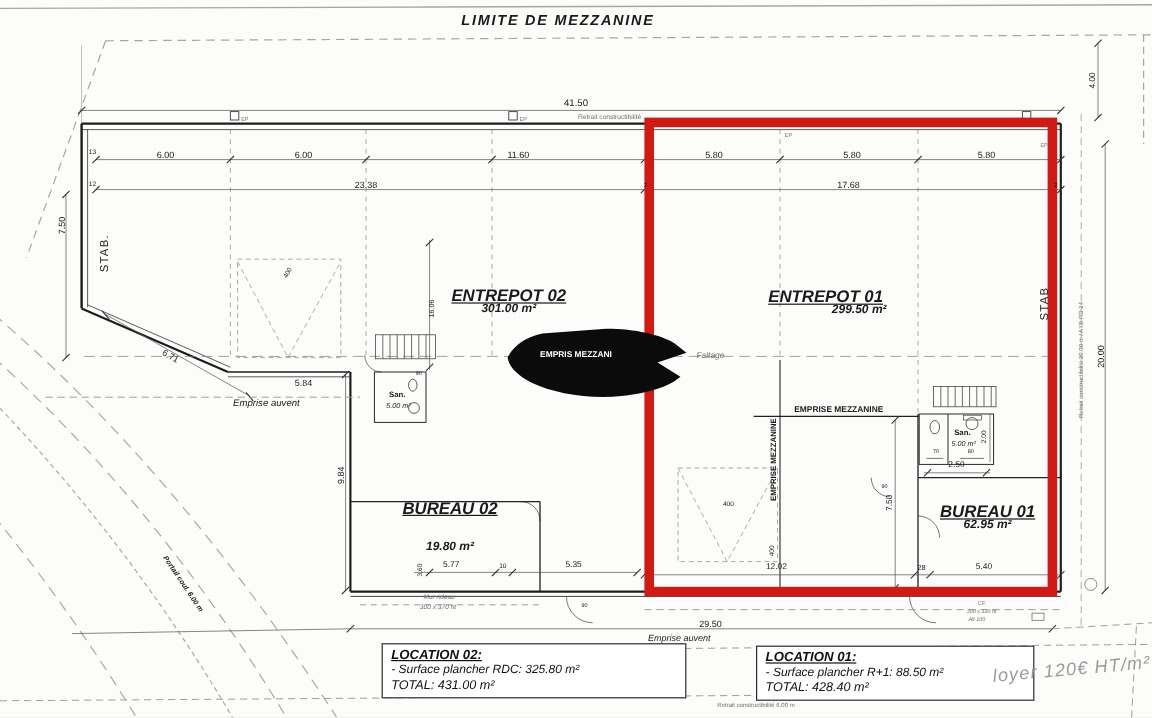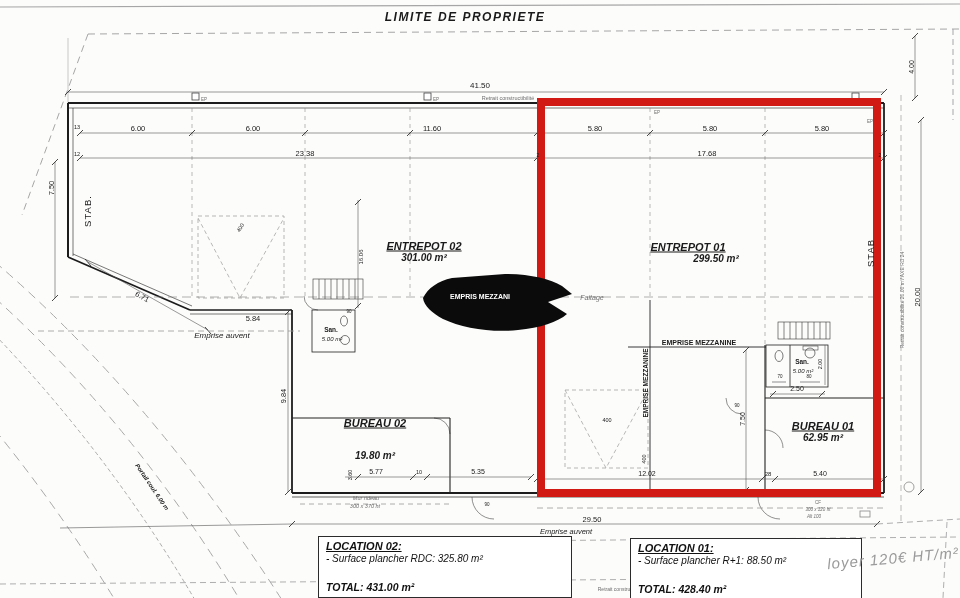--- a/index.html
+++ b/index.html
@@ -2,28 +2,28 @@
 <html><head>
 <meta charset="utf-8">
 <style>
   html,body{margin:0;padding:0;background:#e8e8e6;}
   #plan{position:relative;width:960px;height:598px;background:#fcfcfb;overflow:hidden;
         font-family:"Liberation Sans",sans-serif;}
   #plan svg{position:absolute;left:0;top:0;}
   .l{position:absolute;transform:translate(-50%,-50%);white-space:nowrap;color:#1a1a1a;
      line-height:1;font-family:"Liberation Sans",sans-serif;}
   .b{font-weight:700}.i{font-style:italic}.u{text-decoration:underline}
-  .s12{font-size:12px}.s11{font-size:11px}.s10{font-size:10px}.s95{font-size:9.5px}
+  .s12{font-size:12px}.s11{font-size:14px}.s10{font-size:10px}.s95{font-size:9.5px}
   .s8{font-size:8px}.s75{font-size:7.5px}.s7{font-size:7px}.s65{font-size:6.5px}
   .s6{font-size:6px}.s55{font-size:5.5px}.s5{font-size:5px}.s45{font-size:4.5px}
   .g7{color:#6d6d6d}.wh{color:#fff}
   .locbox{position:absolute;background:#fff;border:1.6px solid #2b2b2b;padding:3px 7px 4px 7px;}
   .locbox .t{font-weight:700;font-style:italic;text-decoration:underline;font-size:11px;color:#111;}
   .locbox .ln{font-style:italic;font-size:10px;color:#111;margin-top:1px;}
-  .locbox .tot{font-weight:700;font-style:italic;font-size:10.5px;color:#111;margin-top:17px;}
+  .locbox .tot{font-weight:400;font-style:italic;font-size:10.5px;color:#111;margin-top:1px;}
   .hand{position:absolute;transform:translate(-50%,-50%) rotate(-5deg);color:#9b9b9b;
         font-size:15px;font-style:italic;letter-spacing:1px;white-space:nowrap;}
 </style>
 </head>
 <body>
 
 <div id="plan">
 
 <svg width="960" height="598" viewBox="0 0 960 598">
 
@@ -172,21 +172,21 @@
   <g>
     <rect x="541" y="102" width="336" height="391" fill="none" stroke="#d11a14" stroke-width="8"></rect>
   </g>
 
   <g>
     <path d="M423,298 C428,288 438,281 452,278 L505,274 C530,274 550,279 562,286 L572,294 L548,302 L567,314
              C558,322 540,328 518,330 C492,333 462,328 443,319 C432,313 424,306 423,298 Z" fill="#0b0b0b"></path>
   </g>
 </svg>
 
-<span class="l b i s12" style="left:465px;top:17px;letter-spacing:1.5px">LIMITE DE PROPRIETE</span>
+<span class="l b i s12" style="left:465px;top:17px;letter-spacing:1.5px">LIMITE DE MEZZANINE</span>
 
 <span class="l b i u s11" style="left:424px;top:246px">ENTREPOT 02</span>
 <span class="l b i s10" style="left:424px;top:258px">301.00 m²</span>
 <span class="l b i u s11" style="left:688px;top:247px">ENTREPOT 01</span>
 <span class="l b i s10" style="left:716px;top:259px">299.50 m²</span>
 <span class="l b i u s11" style="left:375px;top:423px">BUREAU 02</span>
 <span class="l b i s10" style="left:375px;top:456px">19.80 m²</span>
 <span class="l b i u s11" style="left:823px;top:426px">BUREAU 01</span>
 <span class="l b i s10" style="left:823px;top:438px">62.95 m²</span>
 

